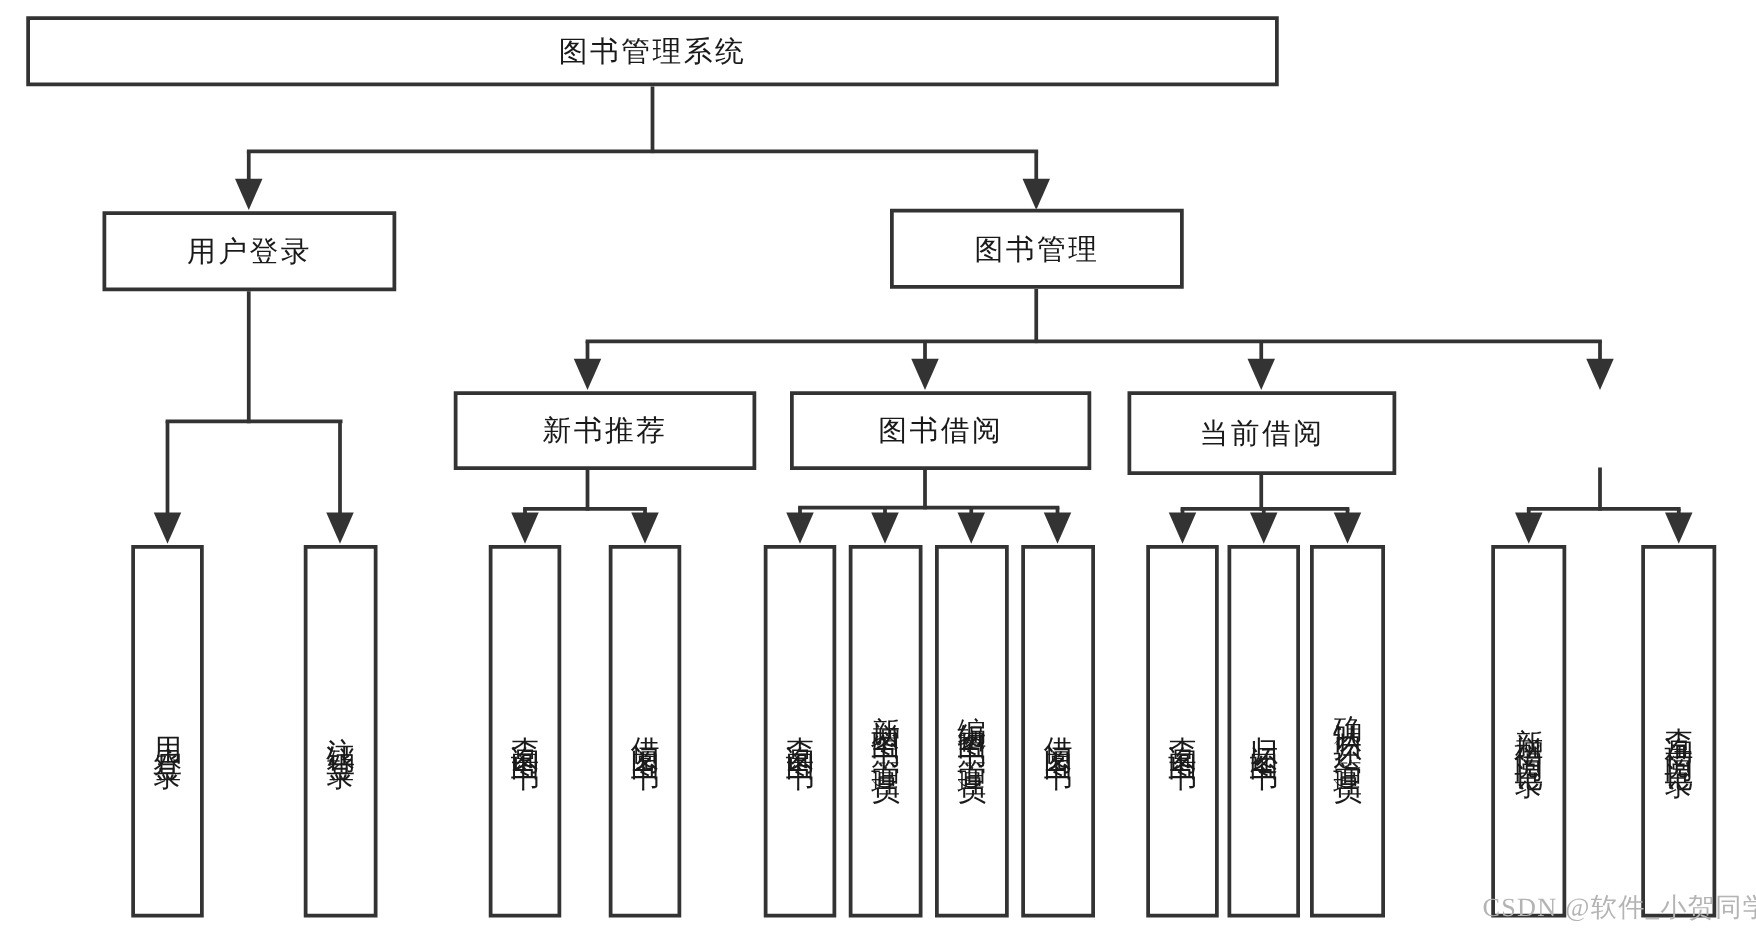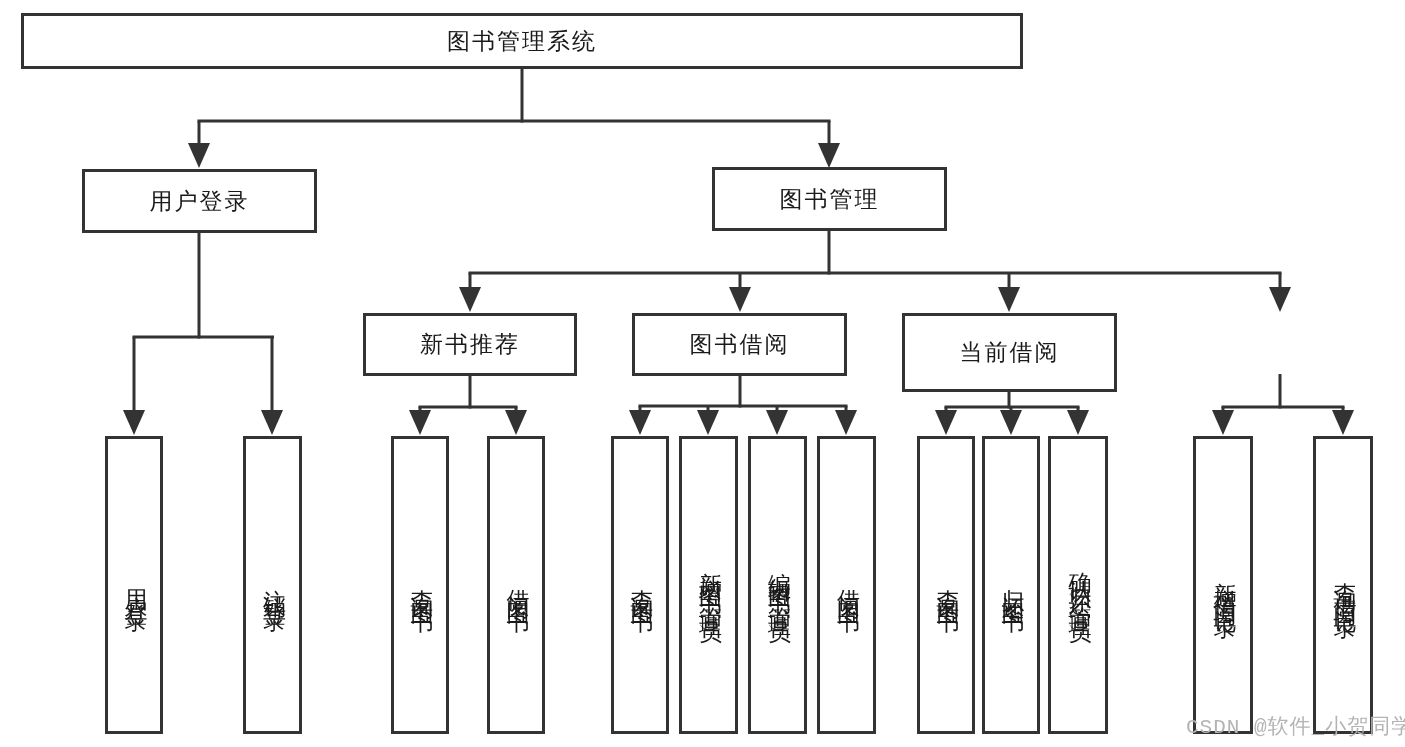--- a/index.html
+++ b/index.html
@@ -1,18 +1,18 @@
 <!DOCTYPE html>
 <html><head>
 <meta charset="utf-8">
 <style>
   html,body{margin:0;padding:0;background:#ffffff;}
   #canvas{
     position:relative;width:1405px;height:747px;background:#ffffff;overflow:hidden;
-    font-family:Liberation Mono, monospace;
+    font-family:Liberation Serif, serif;
   }
   #wires{position:absolute;left:0;top:0;width:1405px;height:747px;}
   .node{
     position:absolute;box-sizing:border-box;border:3px solid #333333;background:#ffffff;
     display:flex;align-items:center;justify-content:center;color:#1a1a1a;
   }
   .hlabel{font-size:23px;letter-spacing:2px;white-space:nowrap;color:#1a1a1a;}
   .vlabel{
     writing-mode:vertical-rl;text-orientation:mixed;line-height:1;
     font-size:23px;letter-spacing:7px;white-space:nowrap;color:#1a1a1a;
@@ -97,27 +97,27 @@
     <span class="hlabel">图书管理系统</span>
   </div>
 
   <div class="node" style="left:82px;top:169px;width:235px;height:64px">
     <span class="hlabel">用户登录</span>
   </div>
   <div class="node" style="left:712px;top:167px;width:235px;height:64px">
     <span class="hlabel">图书管理</span>
   </div>
 
-  <div class="node" style="left:363px;top:313px;width:214px;height:63px">
+  <div class="node" style="left:363px;top:313px;width:242px;height:63px">
     <span class="hlabel">新书推荐</span>
   </div>
-  <div class="node" style="left:632px;top:313px;width:215px;height:63px">
+  <div class="node" style="left:632px;top:313px;width:241px;height:63px">
     <span class="hlabel">图书借阅</span>
   </div>
-  <div class="node" style="left:902px;top:313px;width:215px;height:79px">
+  <div class="node" style="left:902px;top:313px;width:215px;height:67px">
     <span class="hlabel">当前借阅</span>
   </div>
 
   <div class="node" style="left:105px;top:436px;width:58px;height:298px">
     <span class="vlabel">用户登录</span>
   </div>
   <div class="node" style="left:243px;top:436px;width:59px;height:298px">
     <span class="vlabel">注销登录</span>
   </div>
 

